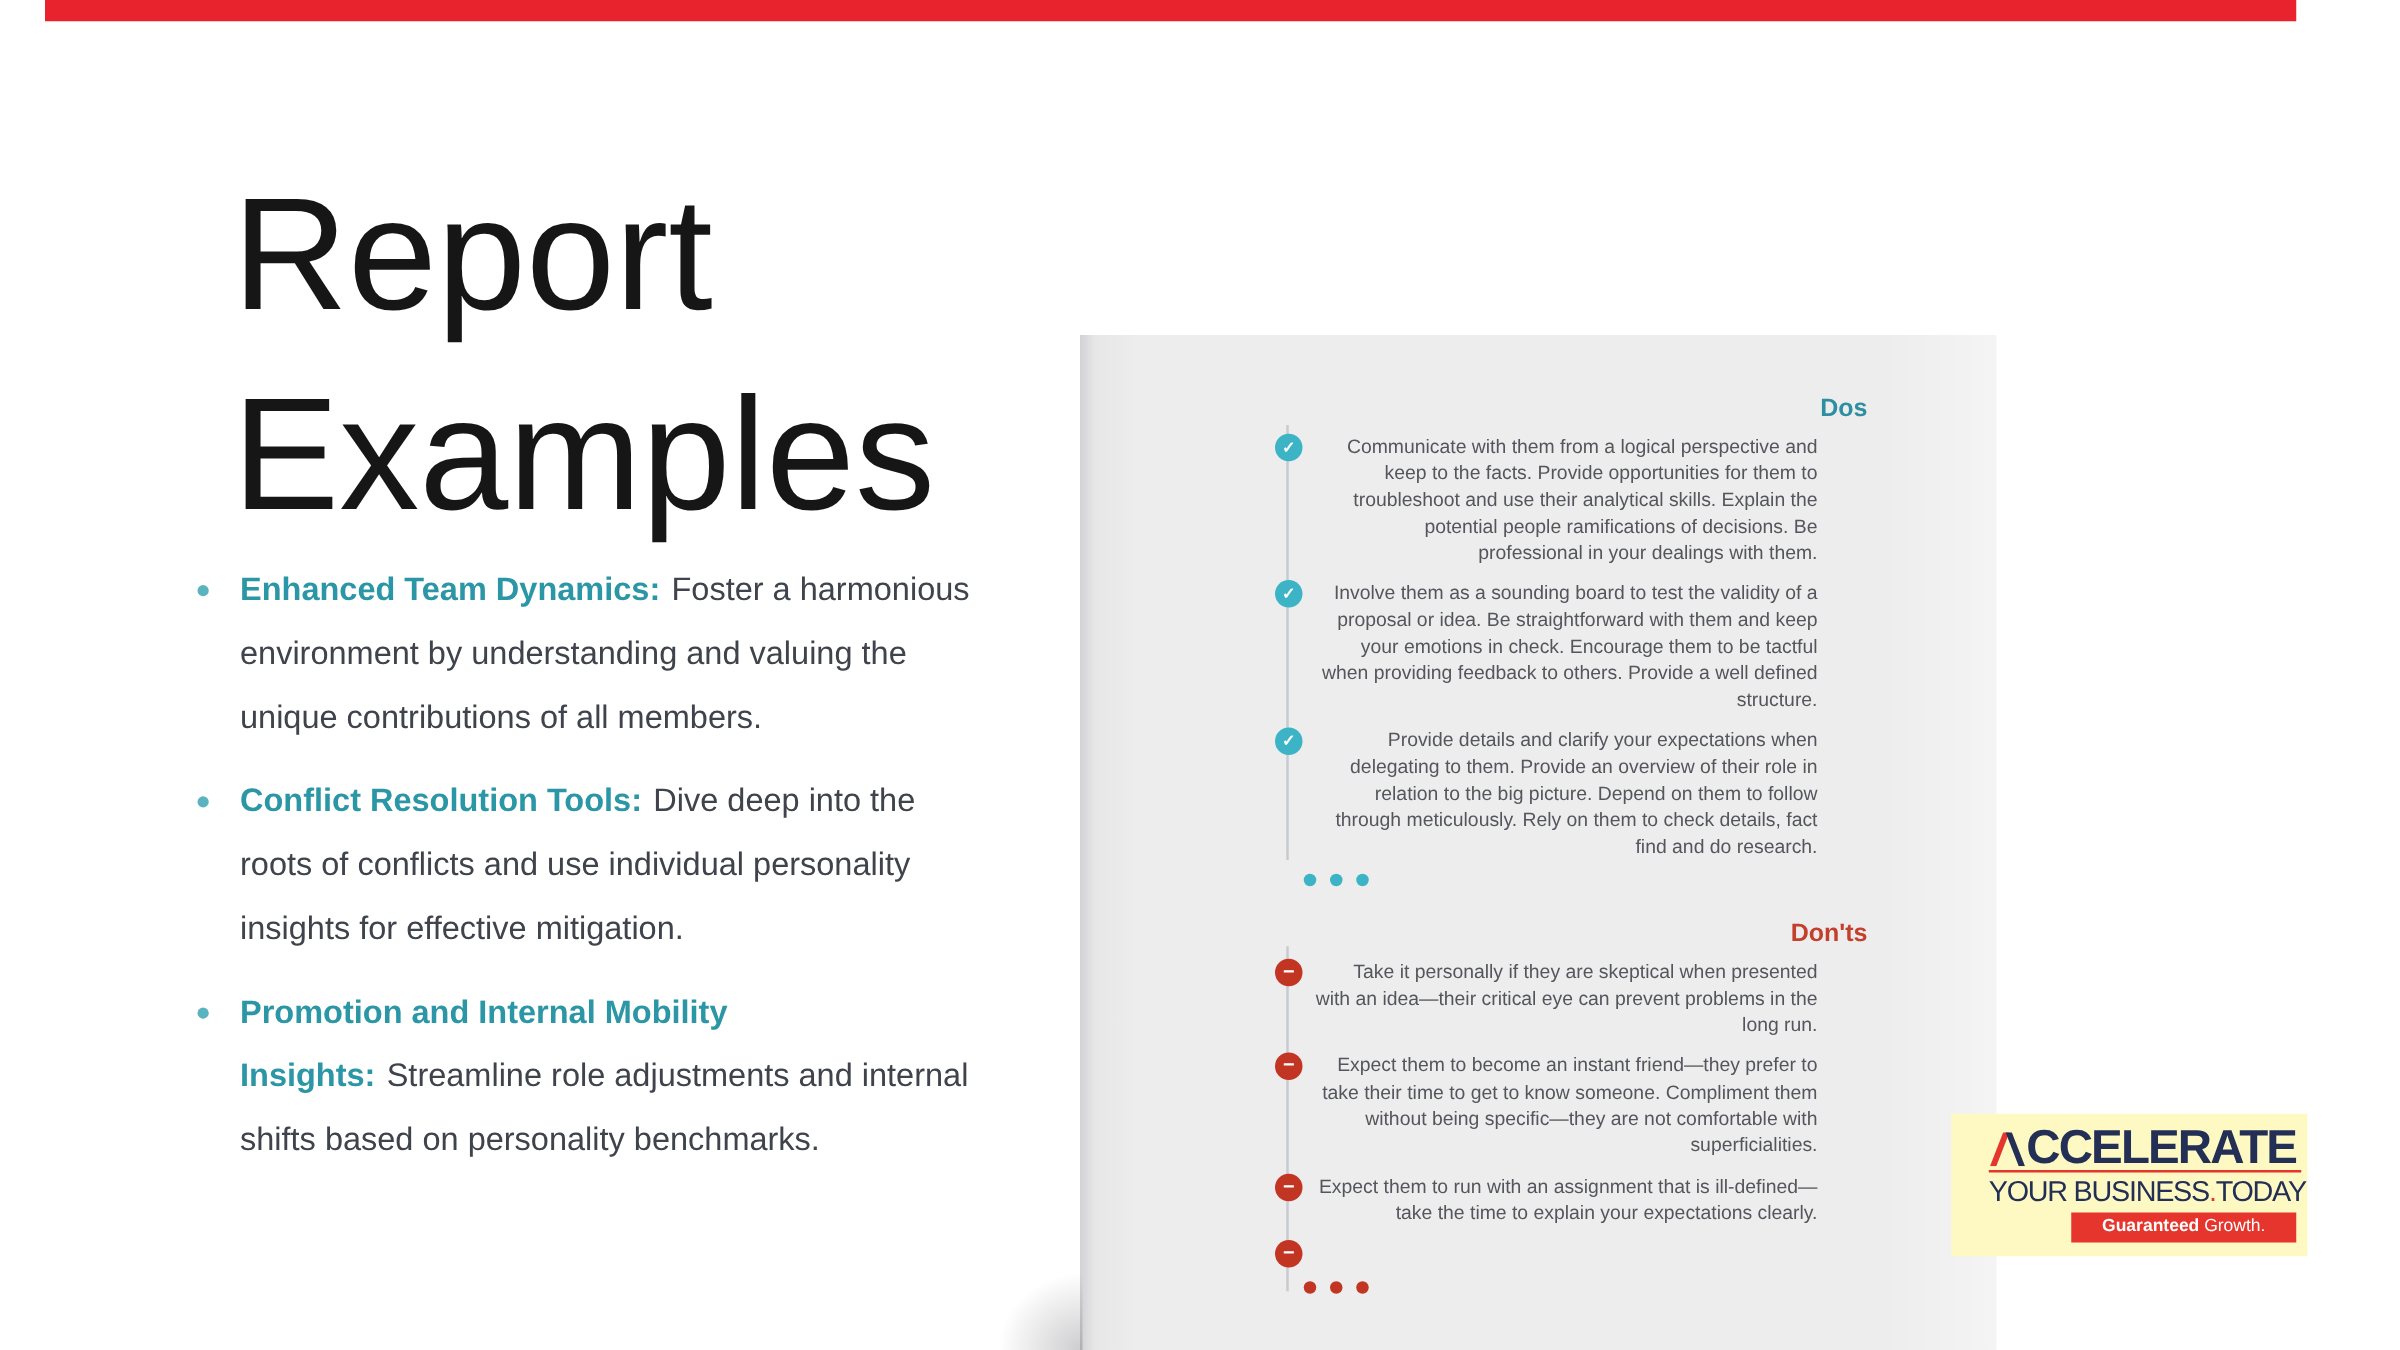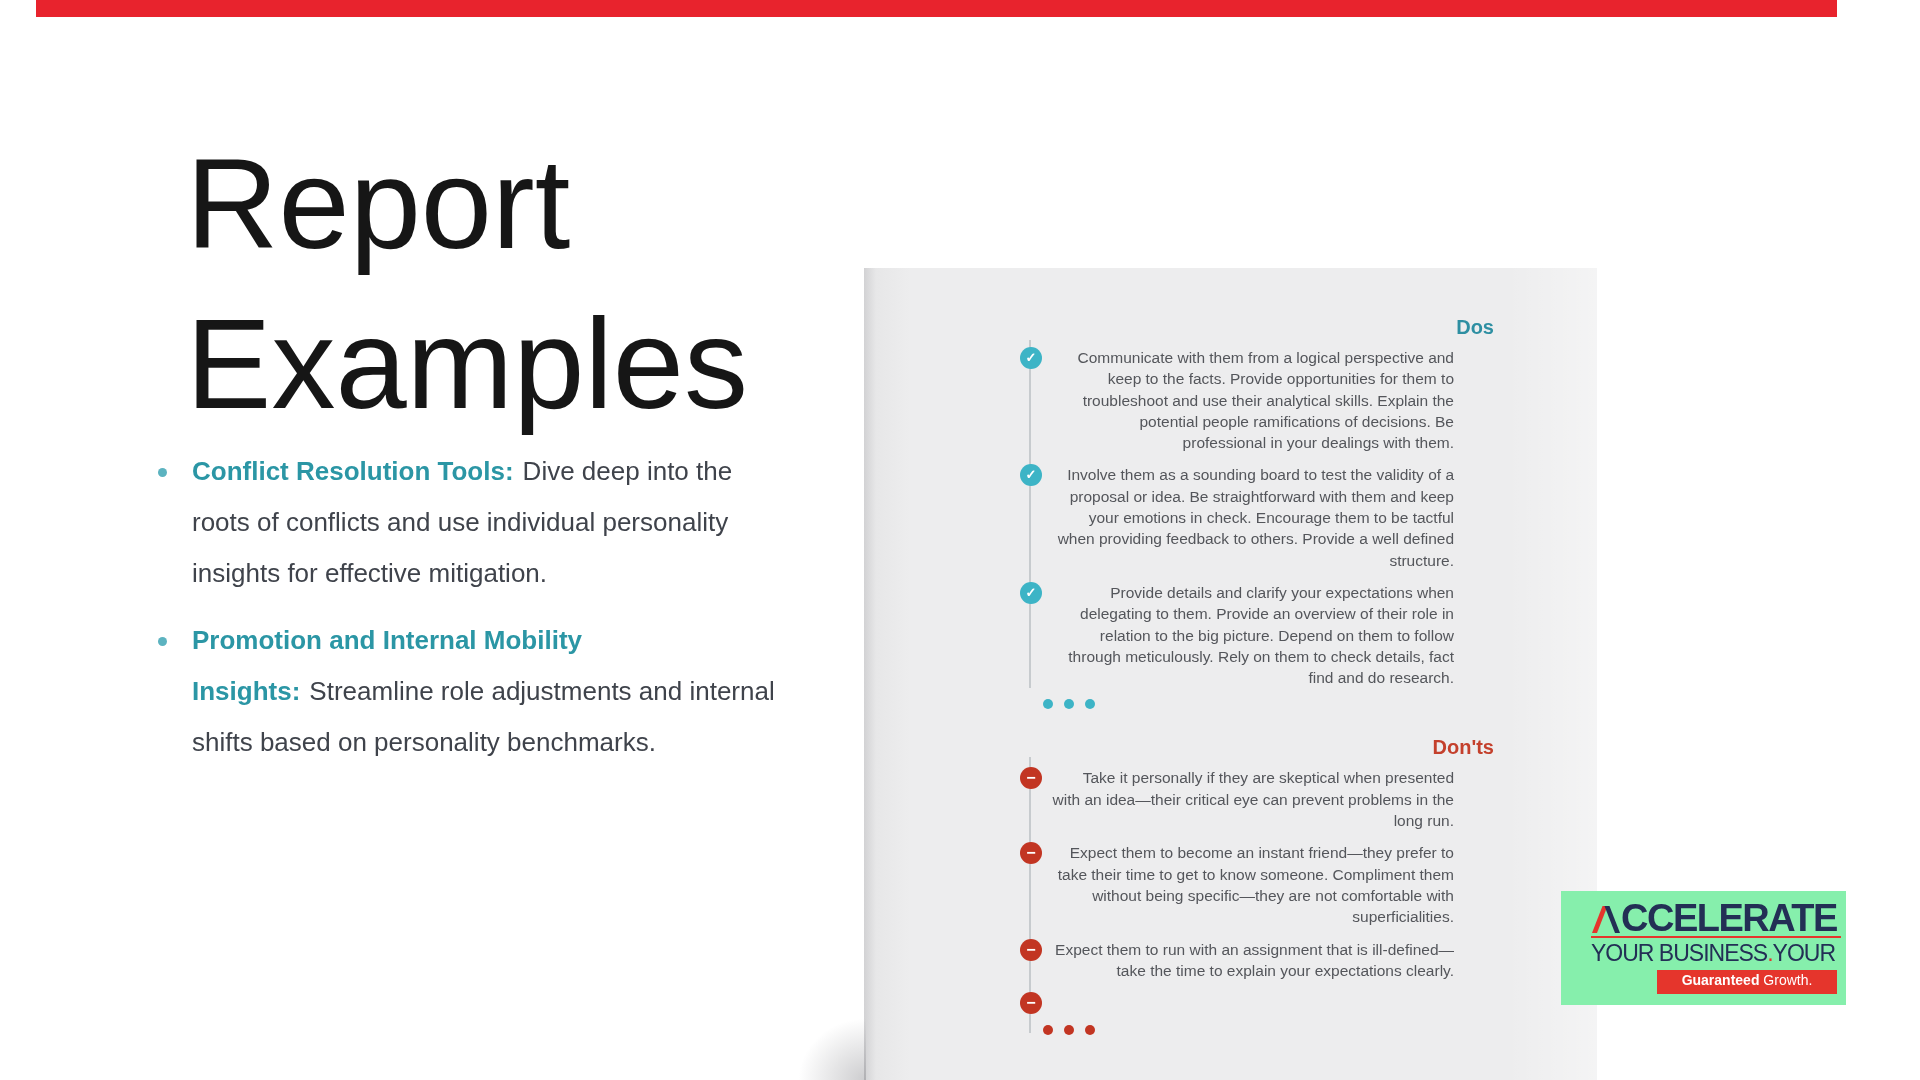--- a/index.html
+++ b/index.html
@@ -45,21 +45,21 @@
   .dots span{width:10px;height:10px;border-radius:50%;}
   .dots-teal span{background:var(--check_teal);}
   .dots-red span{background:var(--circle_red);}
 
   
   .page-shadow{position:absolute;left:798px;top:1018px;width:68px;height:62px;
     background:radial-gradient(ellipse at 100% 100%,rgba(110,110,116,0.35),rgba(110,110,116,0) 70%);}
 
   
   .logo-box{position:absolute;left:1561px;top:891px;width:285px;height:114px;
-    background:#86efac;padding-left:30px;padding-top:10px;box-sizing:border-box;}
+    background:#fef9c3;padding-left:30px;padding-top:10px;box-sizing:border-box;}
   .logo-row1{display:flex;align-items:flex-end;height:32px;}
   .logo-a{width:30px;height:29px;display:block;}
   .logo-brand{font-weight:700;font-size:38px;line-height:30px;letter-spacing:-1.5px;
     color:var(--logo_navy);}
   .logo-rule{width:250px;height:2px;background:var(--logo_red);margin:3px 0 2px 0;}
   .logo-tagline{font-size:23px;line-height:26px;letter-spacing:-1px;color:var(--logo_navy);}
   .t-dot{color:var(--logo_red);}
   .logo-banner{width:180px;height:24px;margin-left:66px;margin-top:4px;background:var(--logo_red);
     color:#ffffff;font-size:14px;line-height:21px;text-align:center;}
   .banner-bold{font-weight:700;}
@@ -69,20 +69,24 @@
 
 <div class="top-bar"></div>
 
 <h1 class="title">
   <div>Report</div>
   <div>Examples</div>
 </h1>
 
 <ul class="bullets">
 
+    <li class="bullet">
+      <span class="b-dot"></span>
+      <span class="b-lead">Enhanced Team Dynamics:</span><span class="b-text">Foster a harmonious environment by understanding and valuing the unique contributions of all members.</span>
+    </li>
 
     <li class="bullet">
       <span class="b-dot"></span>
       <span class="b-lead">Conflict Resolution Tools:</span><span class="b-text">Dive deep into the roots of conflicts and use individual personality insights for effective mitigation.</span>
     </li>
 
     <li class="bullet">
       <span class="b-dot"></span>
       <span class="b-lead">Promotion and Internal Mobility Insights:</span><span class="b-text">Streamline role adjustments and internal shifts based on personality benchmarks.</span>
     </li>
@@ -156,19 +160,19 @@
 <div class="logo-box" aria-label="ACCELERATE">
   <div class="logo-row1">
     <svg class="logo-a" viewBox="0 0 30 29">
       <path d="M1 29 L11.5 2 L16.5 2 L6 29 Z" fill="#e5352c"></path>
       <path d="M13.5 2 L18.5 2 L29 29 L24 29 Z" fill="#232f55"></path>
     </svg>
     <span class="logo-brand">CCELERATE</span>
   </div>
   <div class="logo-rule"></div>
   <div class="logo-tagline">
-    <span>YOUR BUSINESS</span><span class="t-dot">.</span><span>YOUR</span>
+    <span>YOUR BUSINESS</span><span class="t-dot">.</span><span>TODAY</span>
   </div>
   <div class="logo-banner">
     <span class="banner-bold">Guaranteed</span>
     <span>Growth.</span>
   </div>
 </div>
 
 </body></html>

